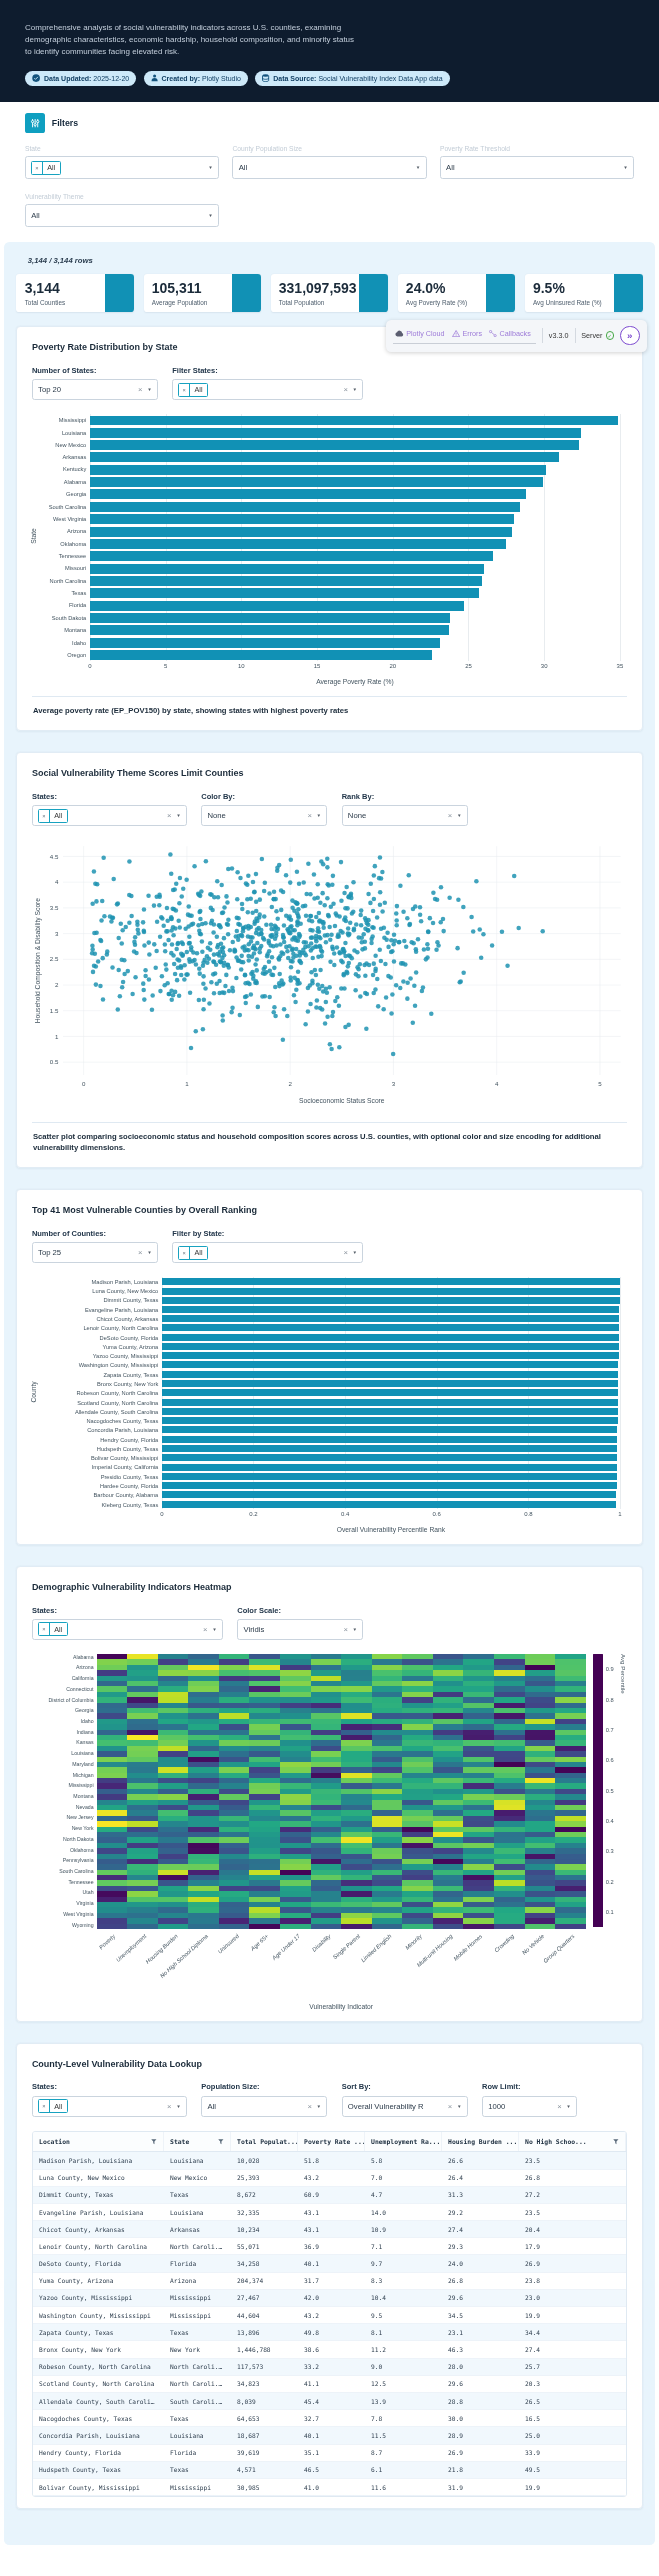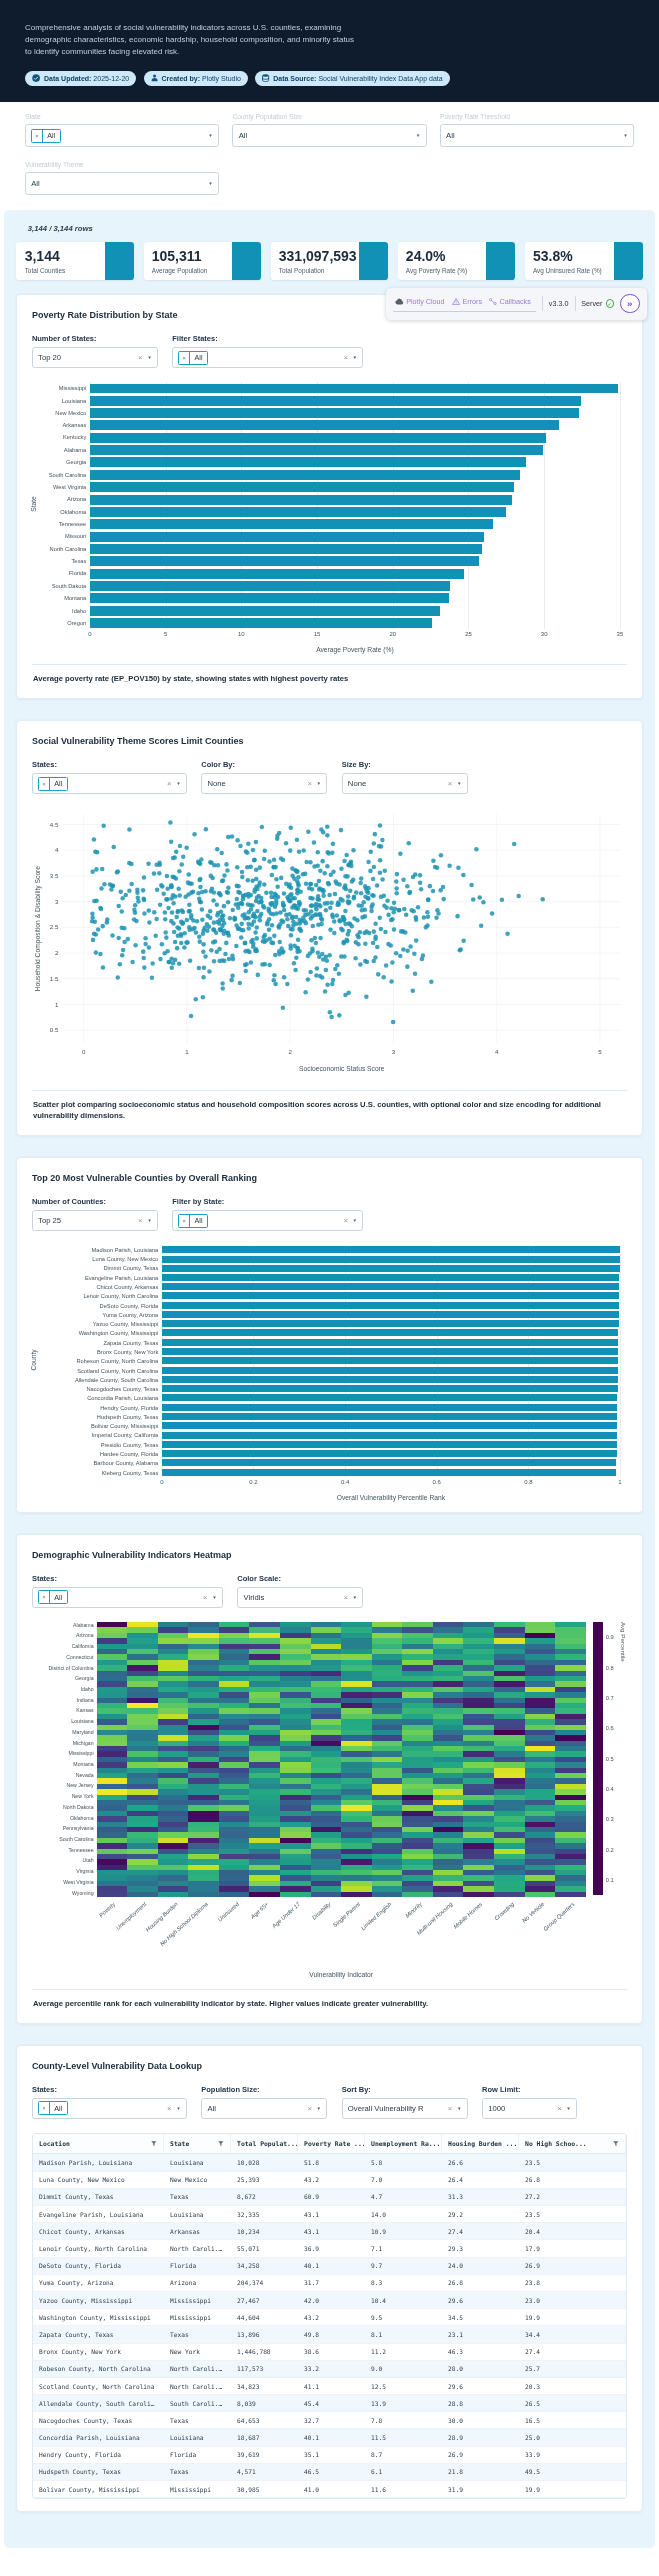--- a/index.html
+++ b/index.html
@@ -128,20 +128,33 @@
               <path d="M1 3 v9.5 c0 1.3 2.7 2.4 6 2.4 s6 -1.1 6 -2.4 V3" fill="none" stroke="#14537d" stroke-width="1.8"></path>
               <path d="M1 8 c0 1.3 2.7 2.4 6 2.4 s6 -1.1 6 -2.4" fill="none" stroke="#14537d" stroke-width="1.8"></path>
             </svg></span>
           <span><b>Data Source:</b> Social Vulnerability Index Data App data</span>
         </span>
       </div>
   </div>
 </header>
 
 <section class="filters-strip">
+  <div class="filters-head">
+    <div class="filters-icon">
+      <svg width="10.3" height="10.3" viewBox="0 0 20 20" fill="none" stroke="#ffffff" stroke-width="1.8">
+        <line x1="5" y1="2" x2="5" y2="18"></line>
+          <circle cx="5" cy="7" r="2.2" fill="#0f9fc0"></circle>
+        <line x1="10" y1="2" x2="10" y2="18"></line>
+          <circle cx="10" cy="13" r="2.2" fill="#0f9fc0"></circle>
+        <line x1="15" y1="2" x2="15" y2="18"></line>
+          <circle cx="15" cy="7" r="2.2" fill="#0f9fc0"></circle>
+      </svg>
+    </div>
+    <div class="filters-title">Filters</div>
+  </div>
   <div class="filters-grid" id="filters-grid">
       <div>
         <div class="filter-field-label">State</div>
         <div class="dd">
           <span class="dd-chip">
             <span class="chip-x">×</span>
             <span class="chip-label">All</span>
           </span>
           <span class="dd-right">
             <span class="dd-arrow">▼</span>
@@ -197,21 +210,21 @@
         <div class="stat-value">331,097,593</div>
         <div class="stat-label">Total Population</div>
         <div class="stat-accent"></div>
       </div>
       <div class="stat-card">
         <div class="stat-value">24.0%</div>
         <div class="stat-label">Avg Poverty Rate (%)</div>
         <div class="stat-accent"></div>
       </div>
       <div class="stat-card">
-        <div class="stat-value">53.8%</div>
+        <div class="stat-value">9.5%</div>
         <div class="stat-label">Avg Uninsured Rate (%)</div>
         <div class="stat-accent"></div>
       </div>
     </div>
 
   <section class="card">
     <div class="dev-overlay">
       <div class="dev-links">
         <span class="dev-link">
           <svg width="8.8" height="6.7" viewBox="0 0 17 13">
@@ -363,21 +376,21 @@
           <div class="control-label">Color By:</div>
           <div class="dd dd-sm" style="width:126px">
             <span class="dd-value">None</span>
             <span class="dd-right">
               <span class="dd-x">×</span>
               <span class="dd-arrow">▼</span>
             </span>
           </div>
         </div>
         <div>
-          <div class="control-label">Size By:</div>
+          <div class="control-label">Rank By:</div>
           <div class="dd dd-sm" style="width:126px">
             <span class="dd-value">None</span>
             <span class="dd-right">
               <span class="dd-x">×</span>
               <span class="dd-arrow">▼</span>
             </span>
           </div>
         </div>
       </div>
     <div id="chart-scatter"><svg class="scatter-svg" width="598" height="268" viewBox="0 0 1160 520">
@@ -1291,21 +1304,21 @@
           <circle cx="652.9" cy="104.7" r="4.4" fill="#1e93b2" fill-opacity="0.85"></circle>
           <circle cx="605.7" cy="215.7" r="4.4" fill="#1e93b2" fill-opacity="0.85"></circle>
           <circle cx="519.1" cy="234.3" r="4.4" fill="#1e93b2" fill-opacity="0.85"></circle>
           <text x="601" y="510" font-size="13" fill="#42535f" text-anchor="middle">Socioeconomic Status Score</text>
           <text x="16" y="234" font-size="13" fill="#42535f" text-anchor="middle" transform="rotate(-90 16 234)">Household Composition &amp; Disability Score</text>
         </svg></div>
     <div class="caption">Scatter plot comparing socioeconomic status and household composition scores across U.S. counties, with optional color and size encoding for additional vulnerability dimensions.</div>
   </section>
 
   <section class="card">
-    <h2 class="card-title">Top 20 Most Vulnerable Counties by Overall Ranking</h2>
+    <h2 class="card-title">Top 41 Most Vulnerable Counties by Overall Ranking</h2>
     <div class="controls-row">
         <div>
           <div class="control-label">Number of Counties:</div>
           <div class="dd dd-sm" style="width:126px">
             <span class="dd-value">Top 25</span>
             <span class="dd-right">
               <span class="dd-x">×</span>
               <span class="dd-arrow">▼</span>
             </span>
           </div>
@@ -2405,21 +2418,20 @@
               <span style="top:137px">0.5</span>
               <span style="top:167px">0.4</span>
               <span style="top:197px">0.3</span>
               <span style="top:228px">0.2</span>
               <span style="top:258px">0.1</span>
             </div>
             <div class="hm-cbar-title" style="height:273px">Avg Percentile</div>
           </div>
         </div>
       </div>
-    <div class="caption">Average percentile rank for each vulnerability indicator by state. Higher values indicate greater vulnerability.</div>
   </section>
 
   <section class="card">
     <h2 class="card-title">County-Level Vulnerability Data Lookup</h2>
     <div class="controls-row">
         <div>
           <div class="control-label">States:</div>
           <div class="dd dd-sm" style="width:155px">
             <span class="dd-chip">
               <span class="chip-x">×</span>

